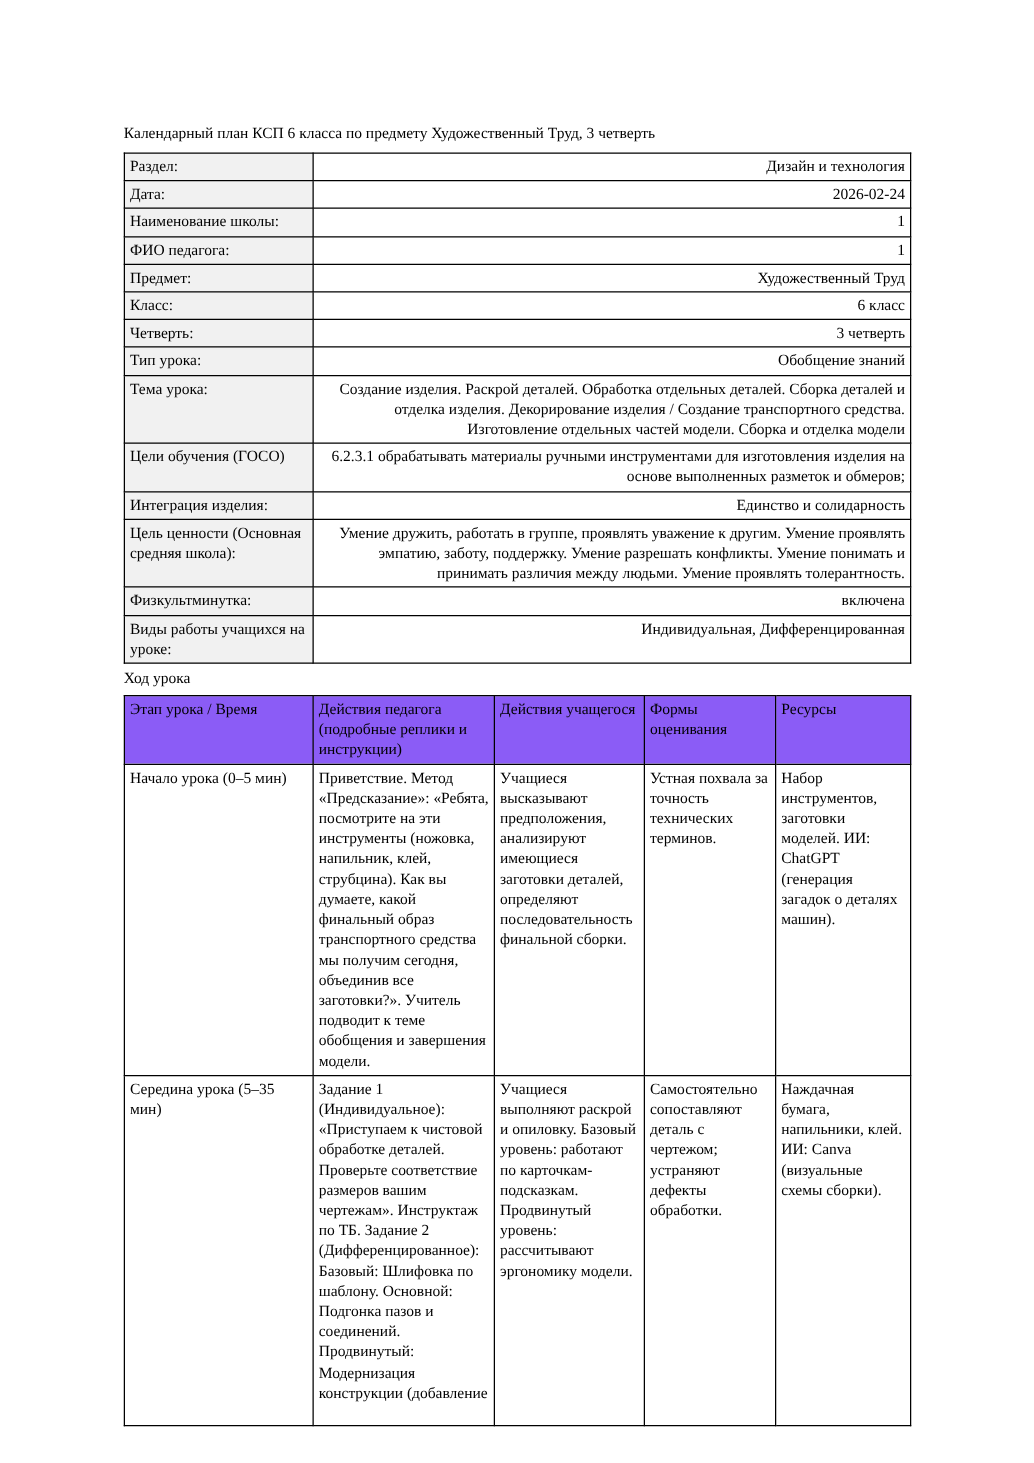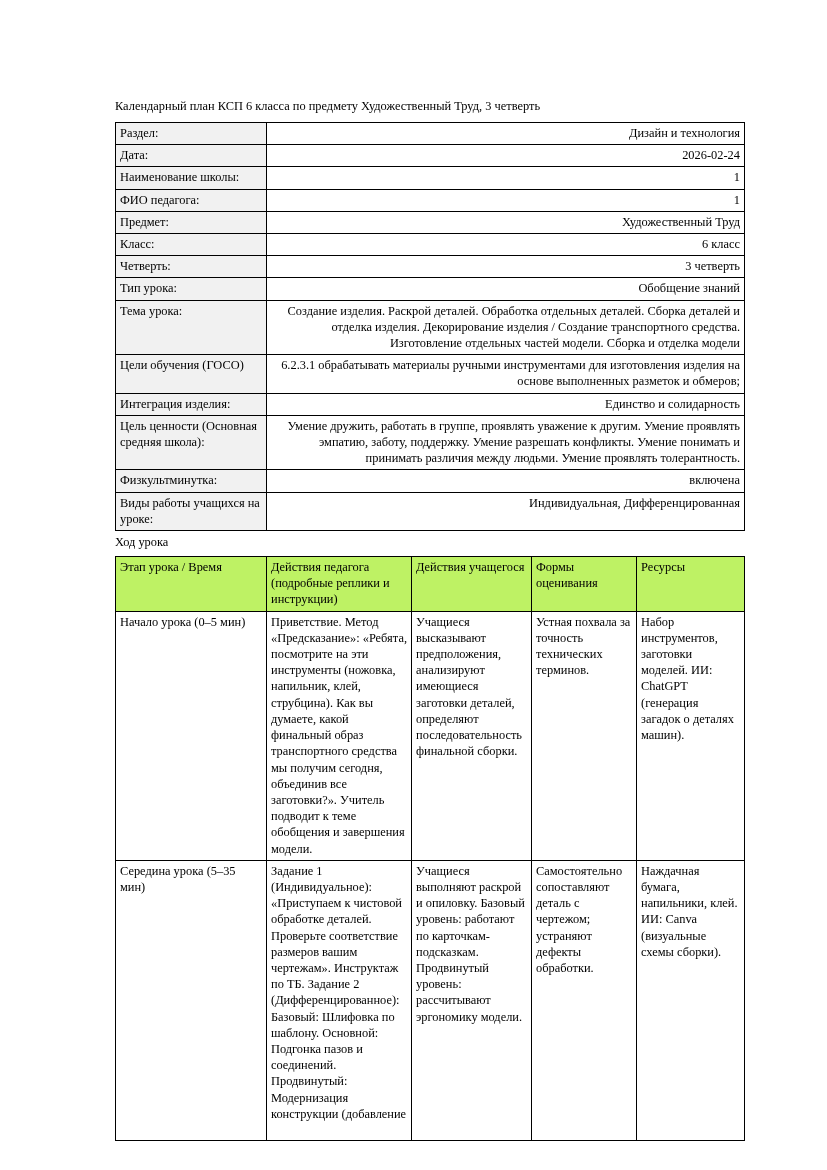--- a/index.html
+++ b/index.html
@@ -10,21 +10,21 @@
   body {
     width: 827px;
     height: 1170px;
     position: relative;
     overflow: hidden;
     font-family: "Liberation Serif", "DejaVu Serif", serif;
     color: #000000;
   }
   .page {
     position: absolute;
-    left: 16px;
+    left: 0;
     top: 0;
     width: 797px;
     height: 1170px;
     background: #ffffff;
   }
   .content {
     position: absolute;
     left: 99px;
     top: 98px;
     width: 629px;
@@ -71,21 +71,21 @@
     background: #ffffff;
     text-align: right;
   }
   
   #flow-table col.f1 { width: 151px; }
   #flow-table col.f2 { width: 145px; }
   #flow-table col.f3 { width: 120px; }
   #flow-table col.f4 { width: 105px; }
   #flow-table col.f5 { width: 108px; }
   #flow-table thead td {
-    background: #bef264;
+    background: #8b5cf6;
   }
   #flow-table tbody td {
     background: #ffffff;
   }
   .row-tall-1 td { height: 214px; }
   .row-tall-2 td { height: 274px; margin-top: 40px; }
 </style>
 </head>
 <body>
 

